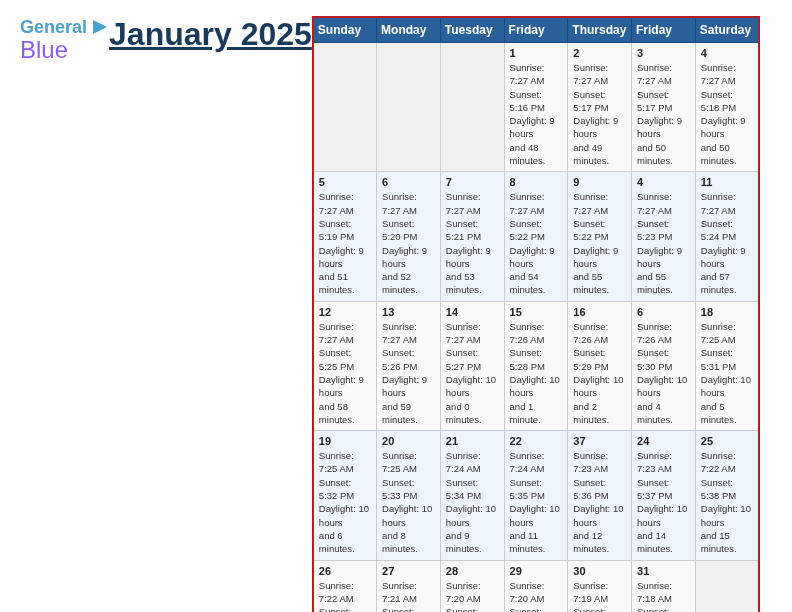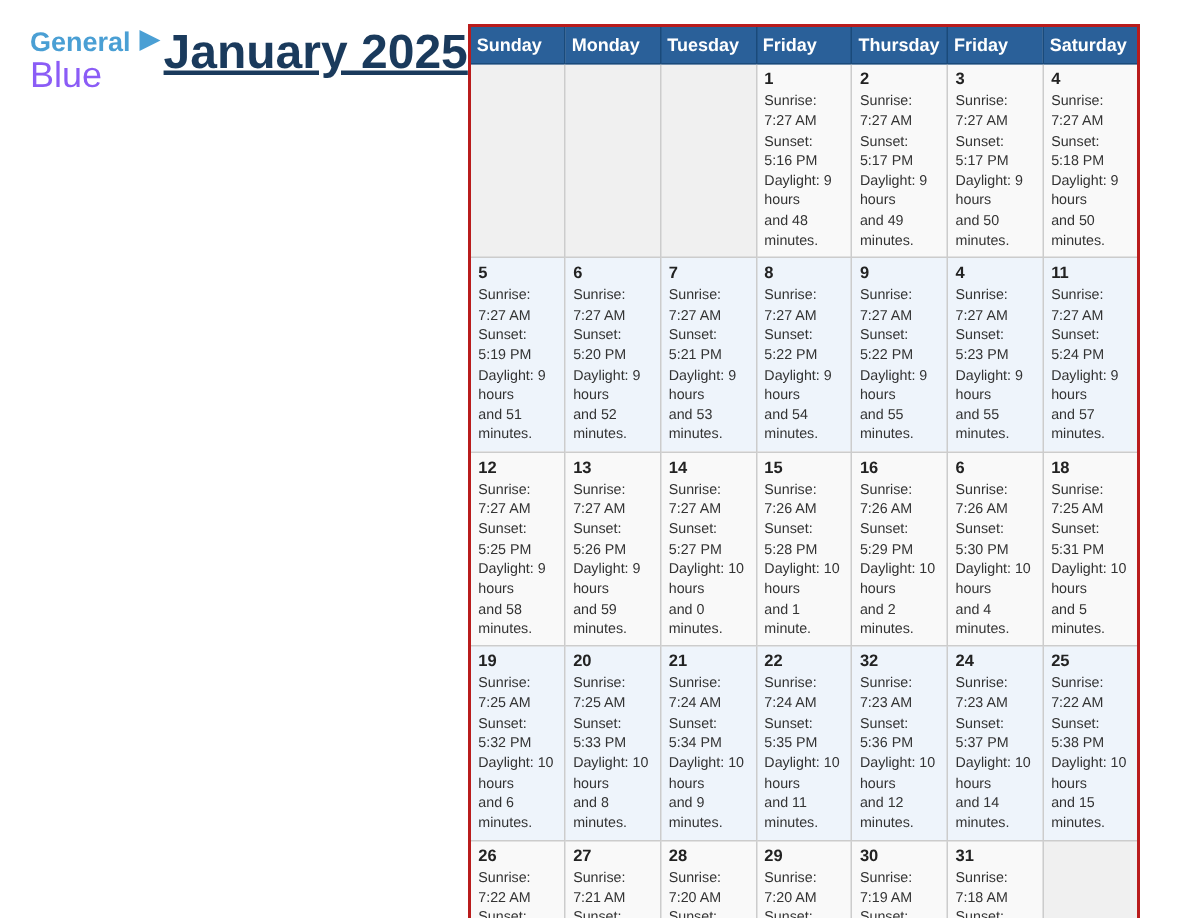--- a/index.html
+++ b/index.html
@@ -291,21 +291,21 @@
 and 9 minutes.</div>
           </td>
           <td>
             <span class="day-num">22</span>
             <div class="day-info" style="white-space: pre-line;">Sunrise: 7:24 AM
 Sunset: 5:35 PM
 Daylight: 10 hours
 and 11 minutes.</div>
           </td>
           <td>
-            <span class="day-num">32</span>
+            <span class="day-num">37</span>
             <div class="day-info" style="white-space: pre-line;">Sunrise: 7:23 AM
 Sunset: 5:36 PM
 Daylight: 10 hours
 and 12 minutes.</div>
           </td>
           <td>
             <span class="day-num">24</span>
             <div class="day-info" style="white-space: pre-line;">Sunrise: 7:23 AM
 Sunset: 5:37 PM
 Daylight: 10 hours

